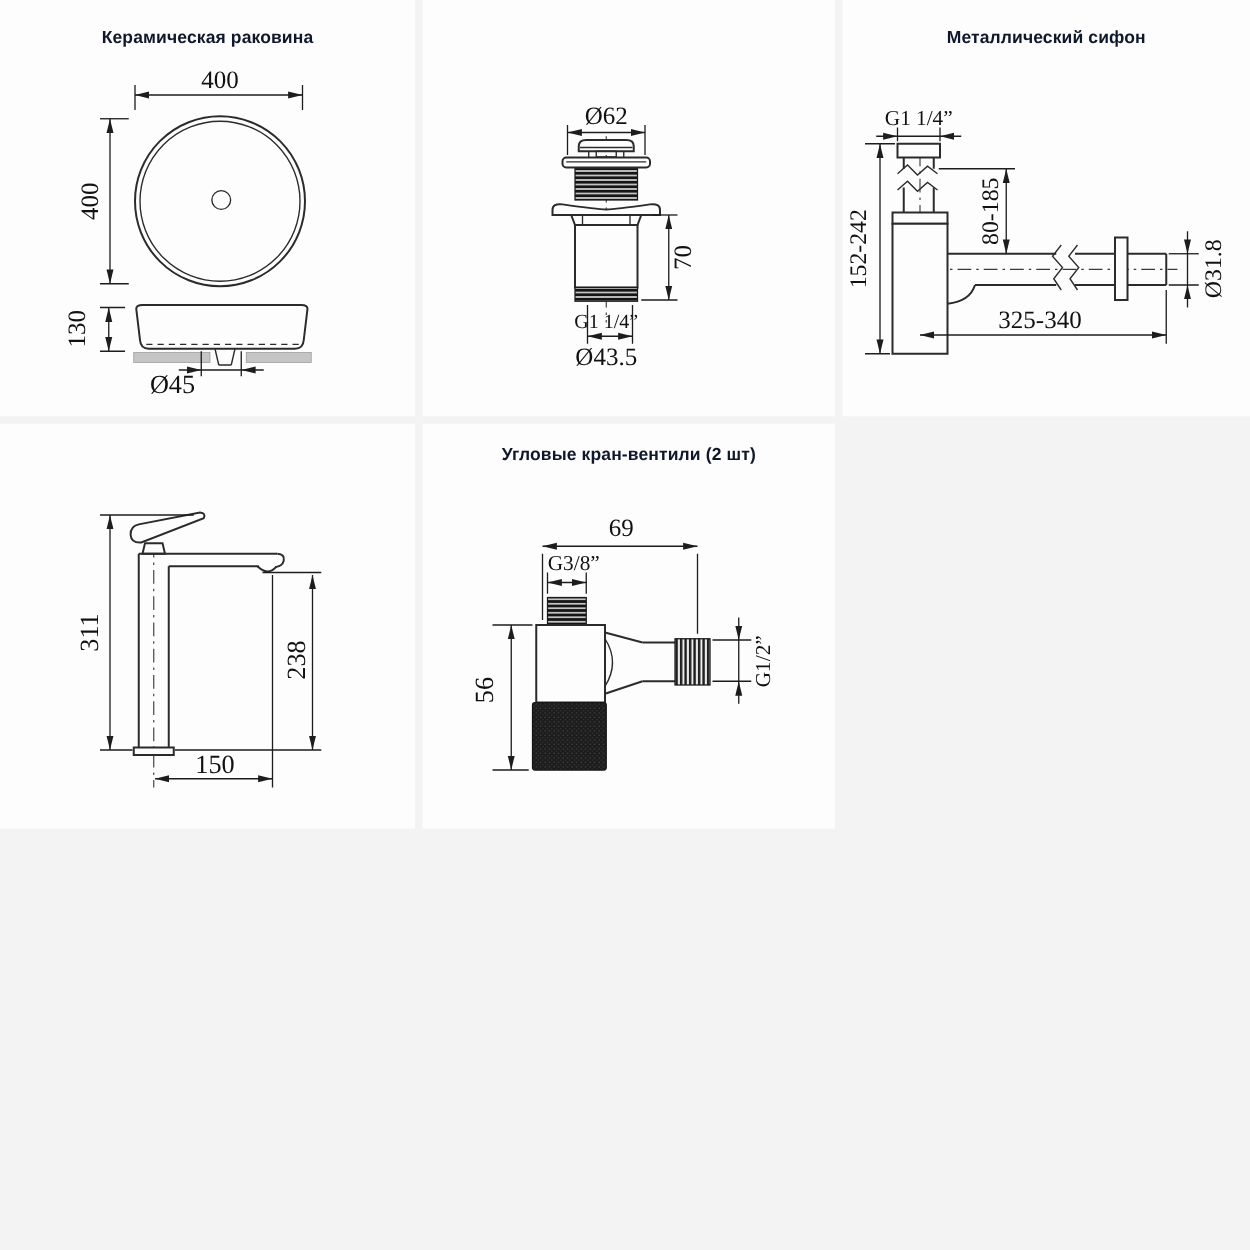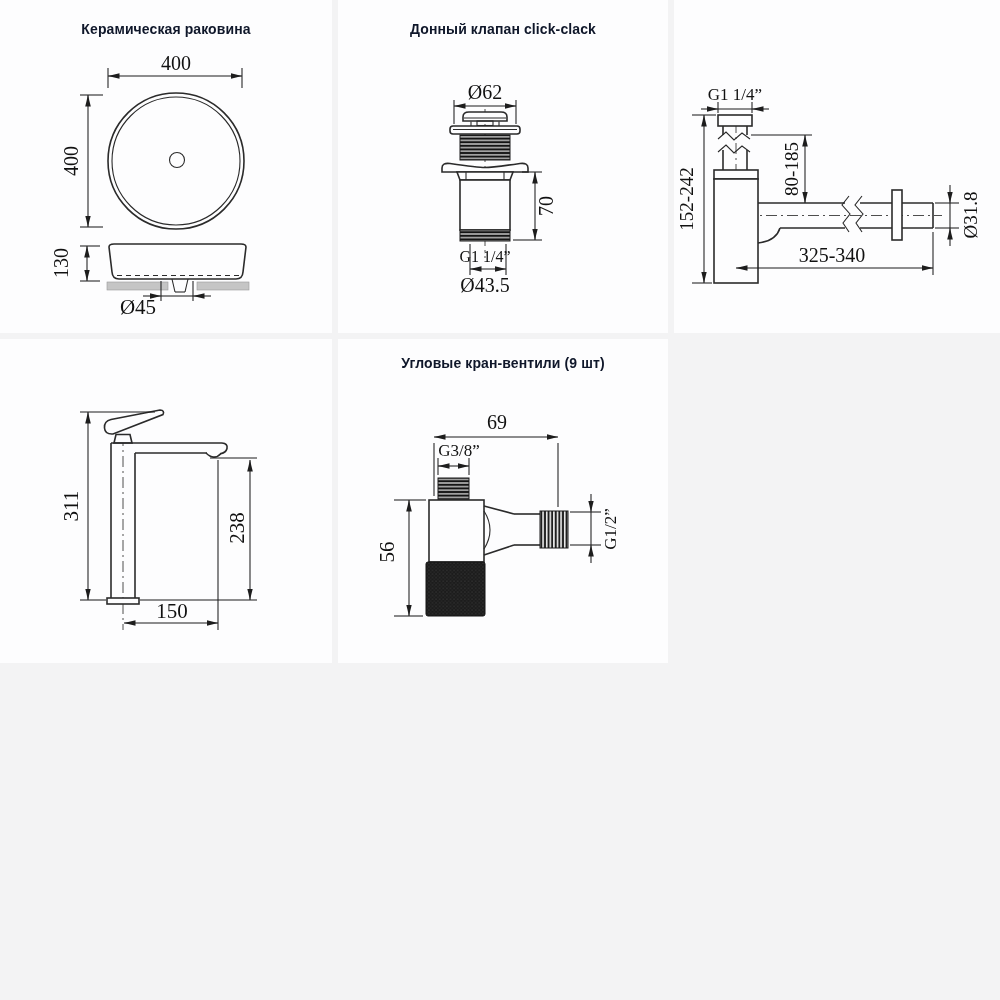--- a/index.html
+++ b/index.html
@@ -98,21 +98,20 @@
       <line class="ext" x1="193" y1="281" x2="193" y2="301"></line>
       <line class="dim" x1="161" y1="296" x2="193" y2="296"></line>
       <line class="dim" x1="143" y1="296" x2="161" y2="296" marker-end="url(#ah)"></line>
       <line class="dim" x1="211" y1="296" x2="193" y2="296" marker-end="url(#ah)"></line>
       <text class="dt f21" x="138" y="314" text-anchor="middle">Ø45</text>
     </g>
   </svg>
 </div>
 
 <div class="panel row1 p2">
-  <div class="panel-title">Донный клапан click-clack</div>
   <svg class="draw" width="330" height="333" viewBox="0 0 330 333">
     <line class="cl" x1="147" y1="109" x2="147" y2="258"></line>
     <g>
       <path class="lnw" d="M 125,121 L 125,117 Q 125,112 131,112 L 163,112 Q 169,112 169,117 L 169,121 Z"></path>
       <line class="thin" x1="126" y1="118" x2="168" y2="118"></line>
       <rect class="thin" x="139" y="121" width="16" height="4.5" fill="none"></rect>
       <line class="thin" x1="133" y1="121.5" x2="133" y2="126"></line>
       <line class="thin" x1="161" y1="121.5" x2="161" y2="126"></line>
     </g>
     <g>
@@ -144,20 +143,21 @@
       <line class="ext" x1="132" y1="244" x2="132" y2="275"></line>
       <line class="ext" x1="168" y1="244" x2="168" y2="275"></line>
       <text class="dt f16" x="147" y="262" text-anchor="middle">G1 1/4”</text>
       <line class="dim" x1="132" y1="269" x2="168" y2="269" marker-start="url(#ah)" marker-end="url(#ah)"></line>
       <text class="dt f20" x="147" y="292" text-anchor="middle">Ø43.5</text>
     </g>
   </svg>
 </div>
 
 <div class="panel row1 p3">
+  <div class="panel-title">Металлический сифон</div>
   <svg class="draw" width="326" height="333" viewBox="0 0 326 333">
     <line class="cl" x1="62" y1="122" x2="62" y2="278"></line>
     <line class="cl" x1="50" y1="215.5" x2="268" y2="215.5"></line>
     <g>
       <rect class="lnw" x="44" y="115" width="34" height="11"></rect>
       <line class="ln" x1="49" y1="126" x2="49" y2="135"></line>
       <line class="ln" x1="73" y1="126" x2="73" y2="135"></line>
       <polyline class="thin" points="44,139 52,132 60,140 68,133 76,139"></polyline>
       <polyline class="thin" points="44,152 52,145 60,153 68,146 76,152"></polyline>
       <line class="ln" x1="49" y1="150" x2="49" y2="170"></line>
@@ -241,21 +241,21 @@
     </g>
     <g>
       <line class="ext" x1="218" y1="121" x2="218" y2="291"></line>
       <line class="dim" x1="124" y1="284" x2="218" y2="284" marker-start="url(#ah)" marker-end="url(#ah)"></line>
       <text class="dt f21" x="172" y="279" text-anchor="middle">150</text>
     </g>
   </svg>
 </div>
 
 <div class="panel row2 p5">
-  <div class="panel-title">Угловые кран-вентили (9 шт)</div>
+  <div class="panel-title">Угловые кран-вентили (2 шт)</div>
   <svg class="draw" width="330" height="324" viewBox="0 0 330 324">
     <rect x="100" y="139" width="31" height="22" fill="url(#thrH)" stroke="#1a1a1a" stroke-width="1"></rect>
     <rect class="lnw" x="91" y="161" width="55" height="62"></rect>
     <g>
       <line class="ln" x1="146" y1="167" x2="176" y2="175"></line>
       <line class="ln" x1="146" y1="216" x2="176" y2="206"></line>
       <path class="thin" d="M 146,172 Q 158,191 146,210"></path>
     </g>
     <g>
       <line class="ln" x1="176" y1="175" x2="202" y2="175"></line>

